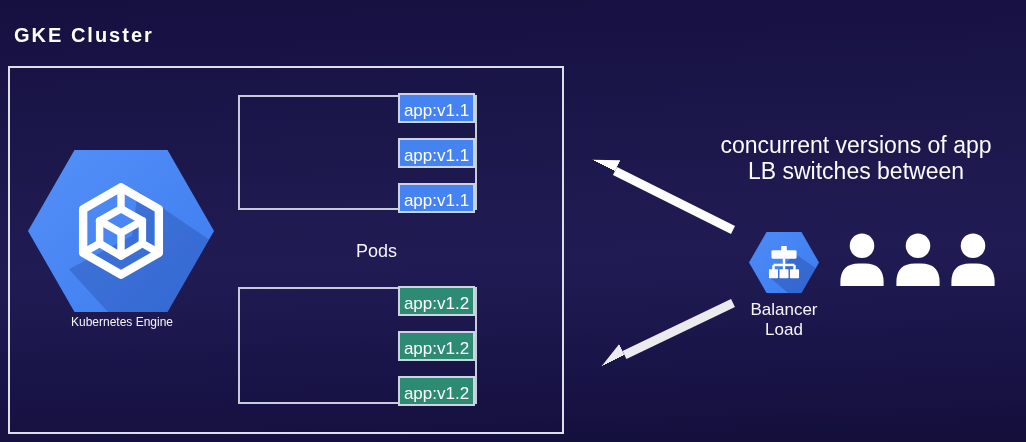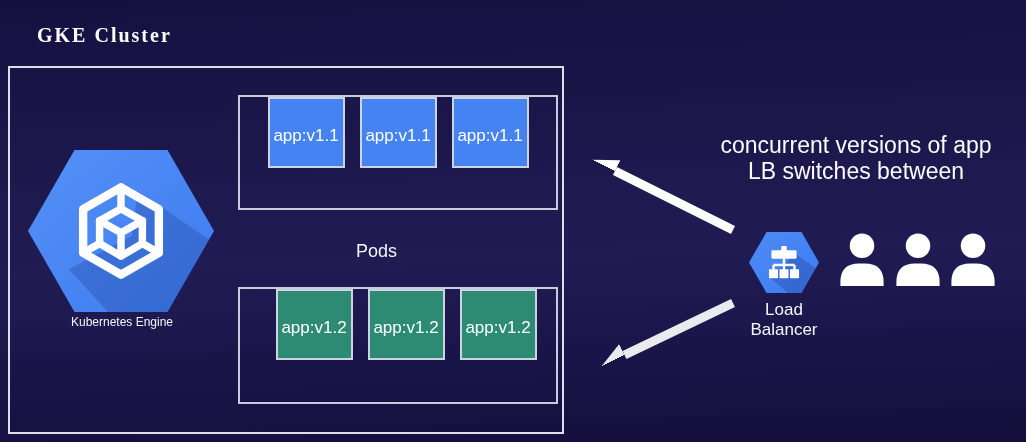--- a/index.html
+++ b/index.html
@@ -3,35 +3,36 @@
 <meta charset="utf-8">
 <style>
   html,body{margin:0;padding:0;background:#0e0b2e;}
   .stage{
     position:relative;width:1026px;height:442px;overflow:hidden;
     background:linear-gradient(178deg,#151040 0%,#1c174a 30%,#201b53 58%,#181345 85%,#130f3a 100%);
     font-family:"Liberation Sans",sans-serif;color:#fff;
   }
   .abs{position:absolute;}
   .diagram-title{
-    left:37px;top:24px;
-    font-family:Liberation Serif, serif;font-weight:bold;font-size:20px;letter-spacing:2px;
+    left:14px;top:24px;
+    font-family:Liberation Sans, sans-serif;font-weight:bold;font-size:20px;letter-spacing:2px;
     color:#fdfdfe;
   }
   .cluster-box{
     left:8px;top:66px;width:552px;height:364px;
     border:2px solid #dcdee8;
   }
   .engine-icon{left:28px;top:150px;width:186px;height:162px;}
   .engine-label{left:12px;top:315px;width:220px;text-align:center;font-size:12px;color:#f4f5f9;}
   .pods-box{
-    left:238px;width:320px;
+    left:238px;width:239px;
     border:2px solid #c7ccdb;
-    display:flex;align-items:flex-start;justify-content:center;gap:15px;
+    display:flex;align-items:flex-end;justify-content:center;gap:15px;
     box-sizing:border-box;
+    flex-direction:column;
   }
   .pods-box.top{top:95px;height:115px;}
   .pods-box.bottom{top:287px;height:117px;padding-left:16px;}
   .pod{
     width:77px;height:71px;border:2px solid #ccd3e2;box-sizing:border-box;
     display:flex;align-items:center;justify-content:center;
     font-size:17px;color:#fff;padding-top:6px;
   }
   .pod-blue{background:#4583f2;}
   .pod-green{background:#2d8b73;}
@@ -136,22 +137,22 @@
     </g>
     <g fill="none" stroke="#ffffff" stroke-width="7">
       <line x1="100" y1="76" x2="100" y2="94"></line>
       <line x1="70" y1="94" x2="130" y2="94"></line>
       <line x1="70" y1="94" x2="70" y2="108"></line>
       <line x1="100" y1="94" x2="100" y2="108"></line>
       <line x1="130" y1="94" x2="130" y2="108"></line>
     </g>
   </svg>
   <div class="abs lb-label">
+    <div>Balancer</div>
     <div>Load</div>
-    <div>Balancer</div>
   </div>
 
   <svg class="abs user-icon user-1" viewBox="0 0 48 56">
     <circle cx="24" cy="13" r="12.5" fill="#ffffff"></circle>
     <path d="M2,54 L2,50 Q2,31 21,31 L27,31 Q46,31 46,50 L46,54 Z" fill="#ffffff"></path>
   </svg>
   <svg class="abs user-icon user-2" viewBox="0 0 48 56">
     <circle cx="24" cy="13" r="12.5" fill="#ffffff"></circle>
     <path d="M2,54 L2,50 Q2,31 21,31 L27,31 Q46,31 46,50 L46,54 Z" fill="#ffffff"></path>
   </svg>

